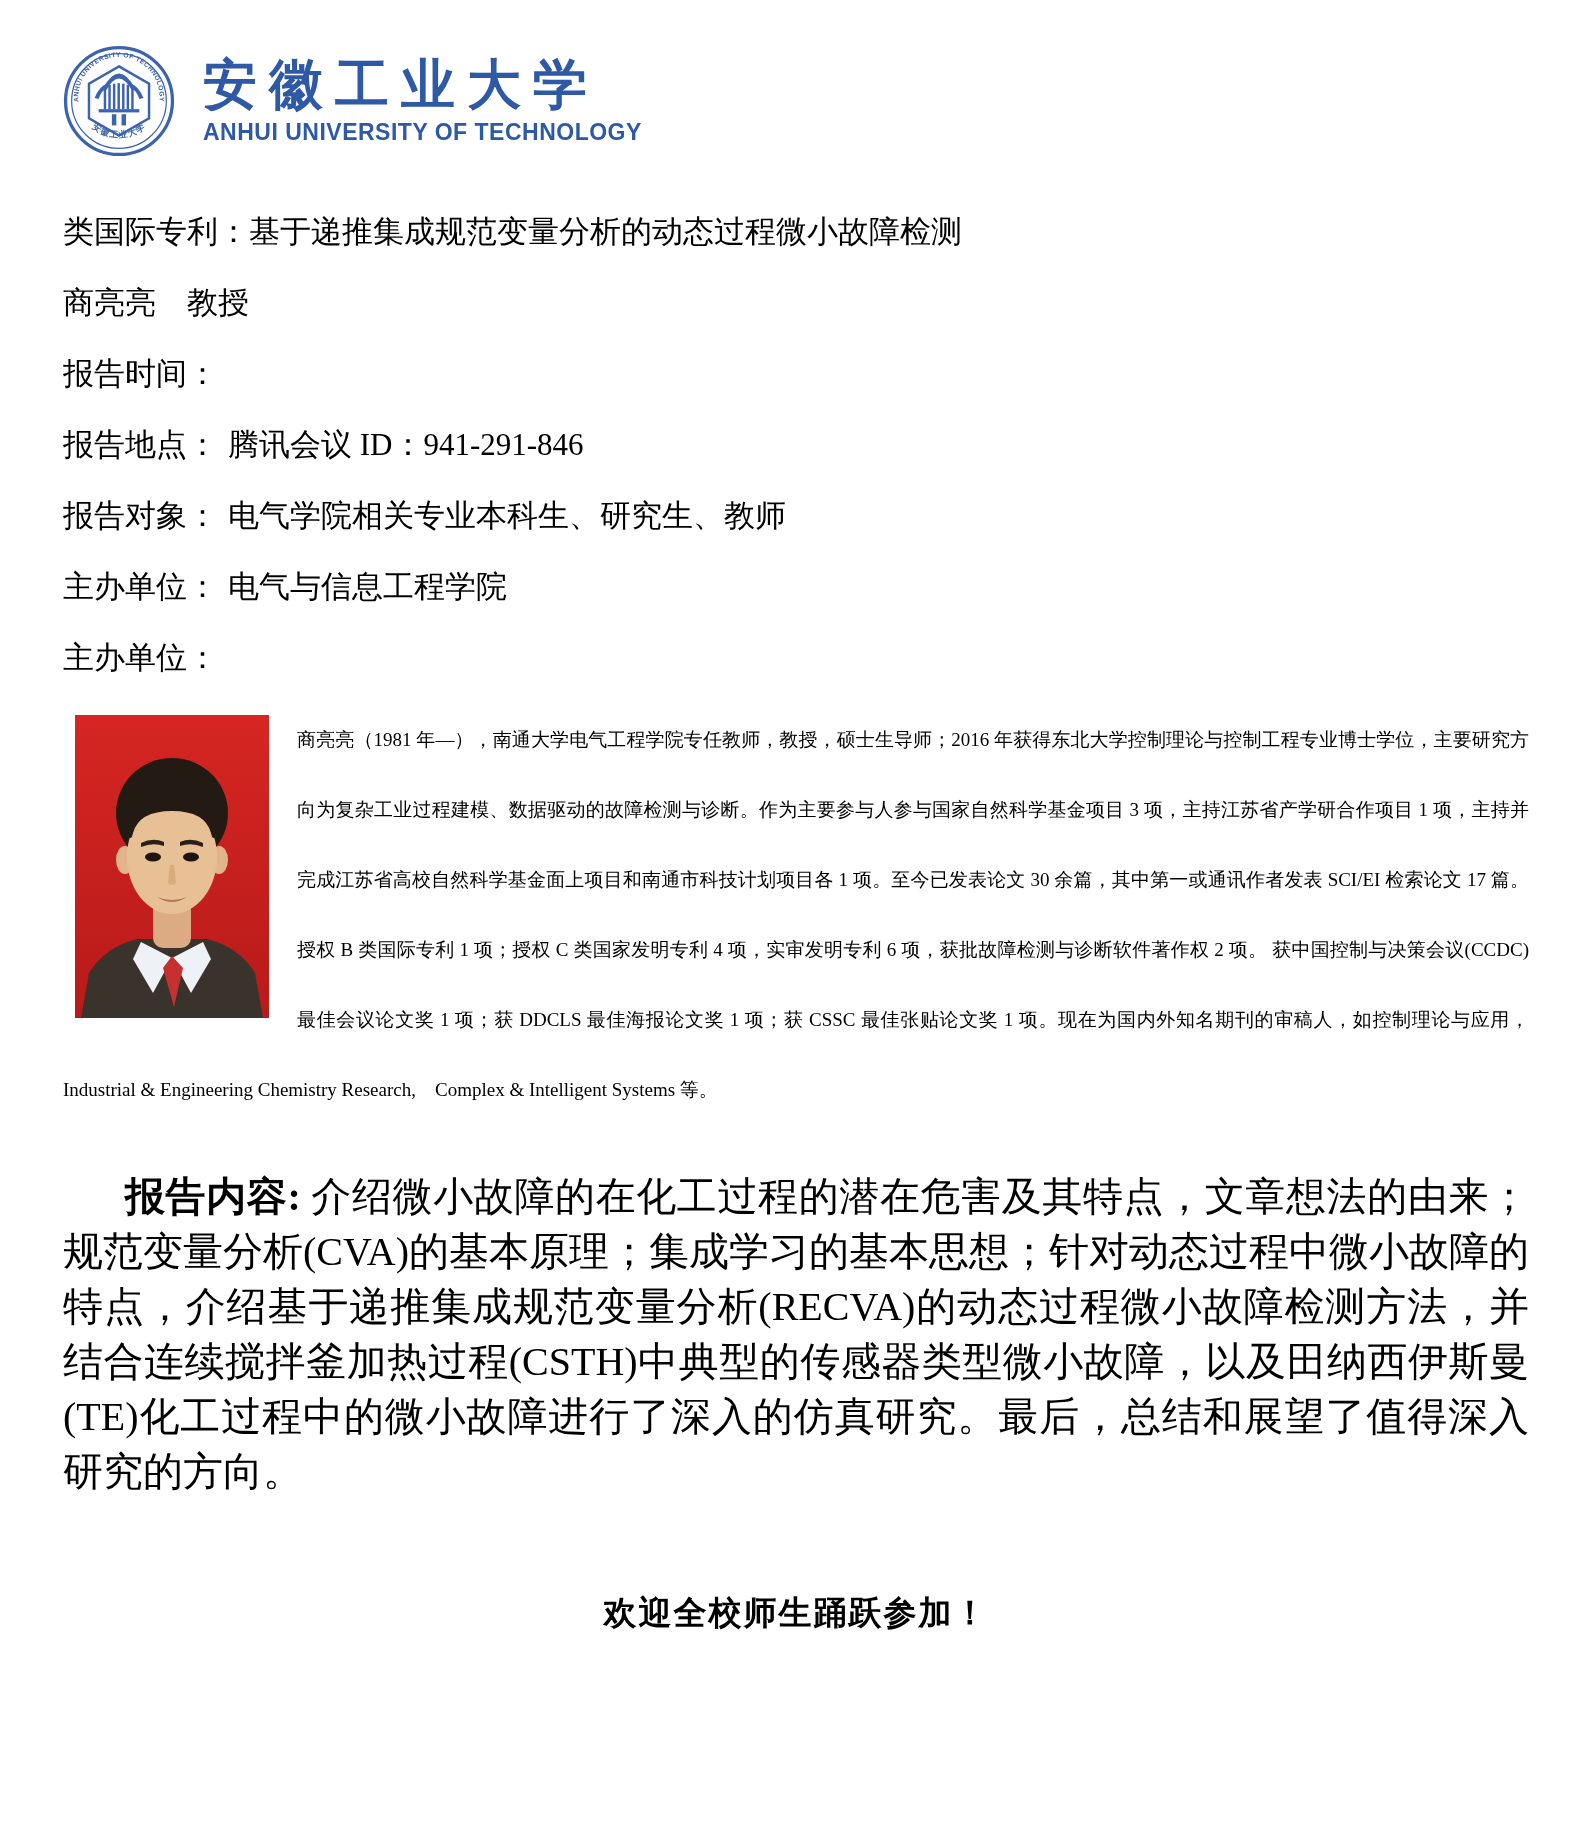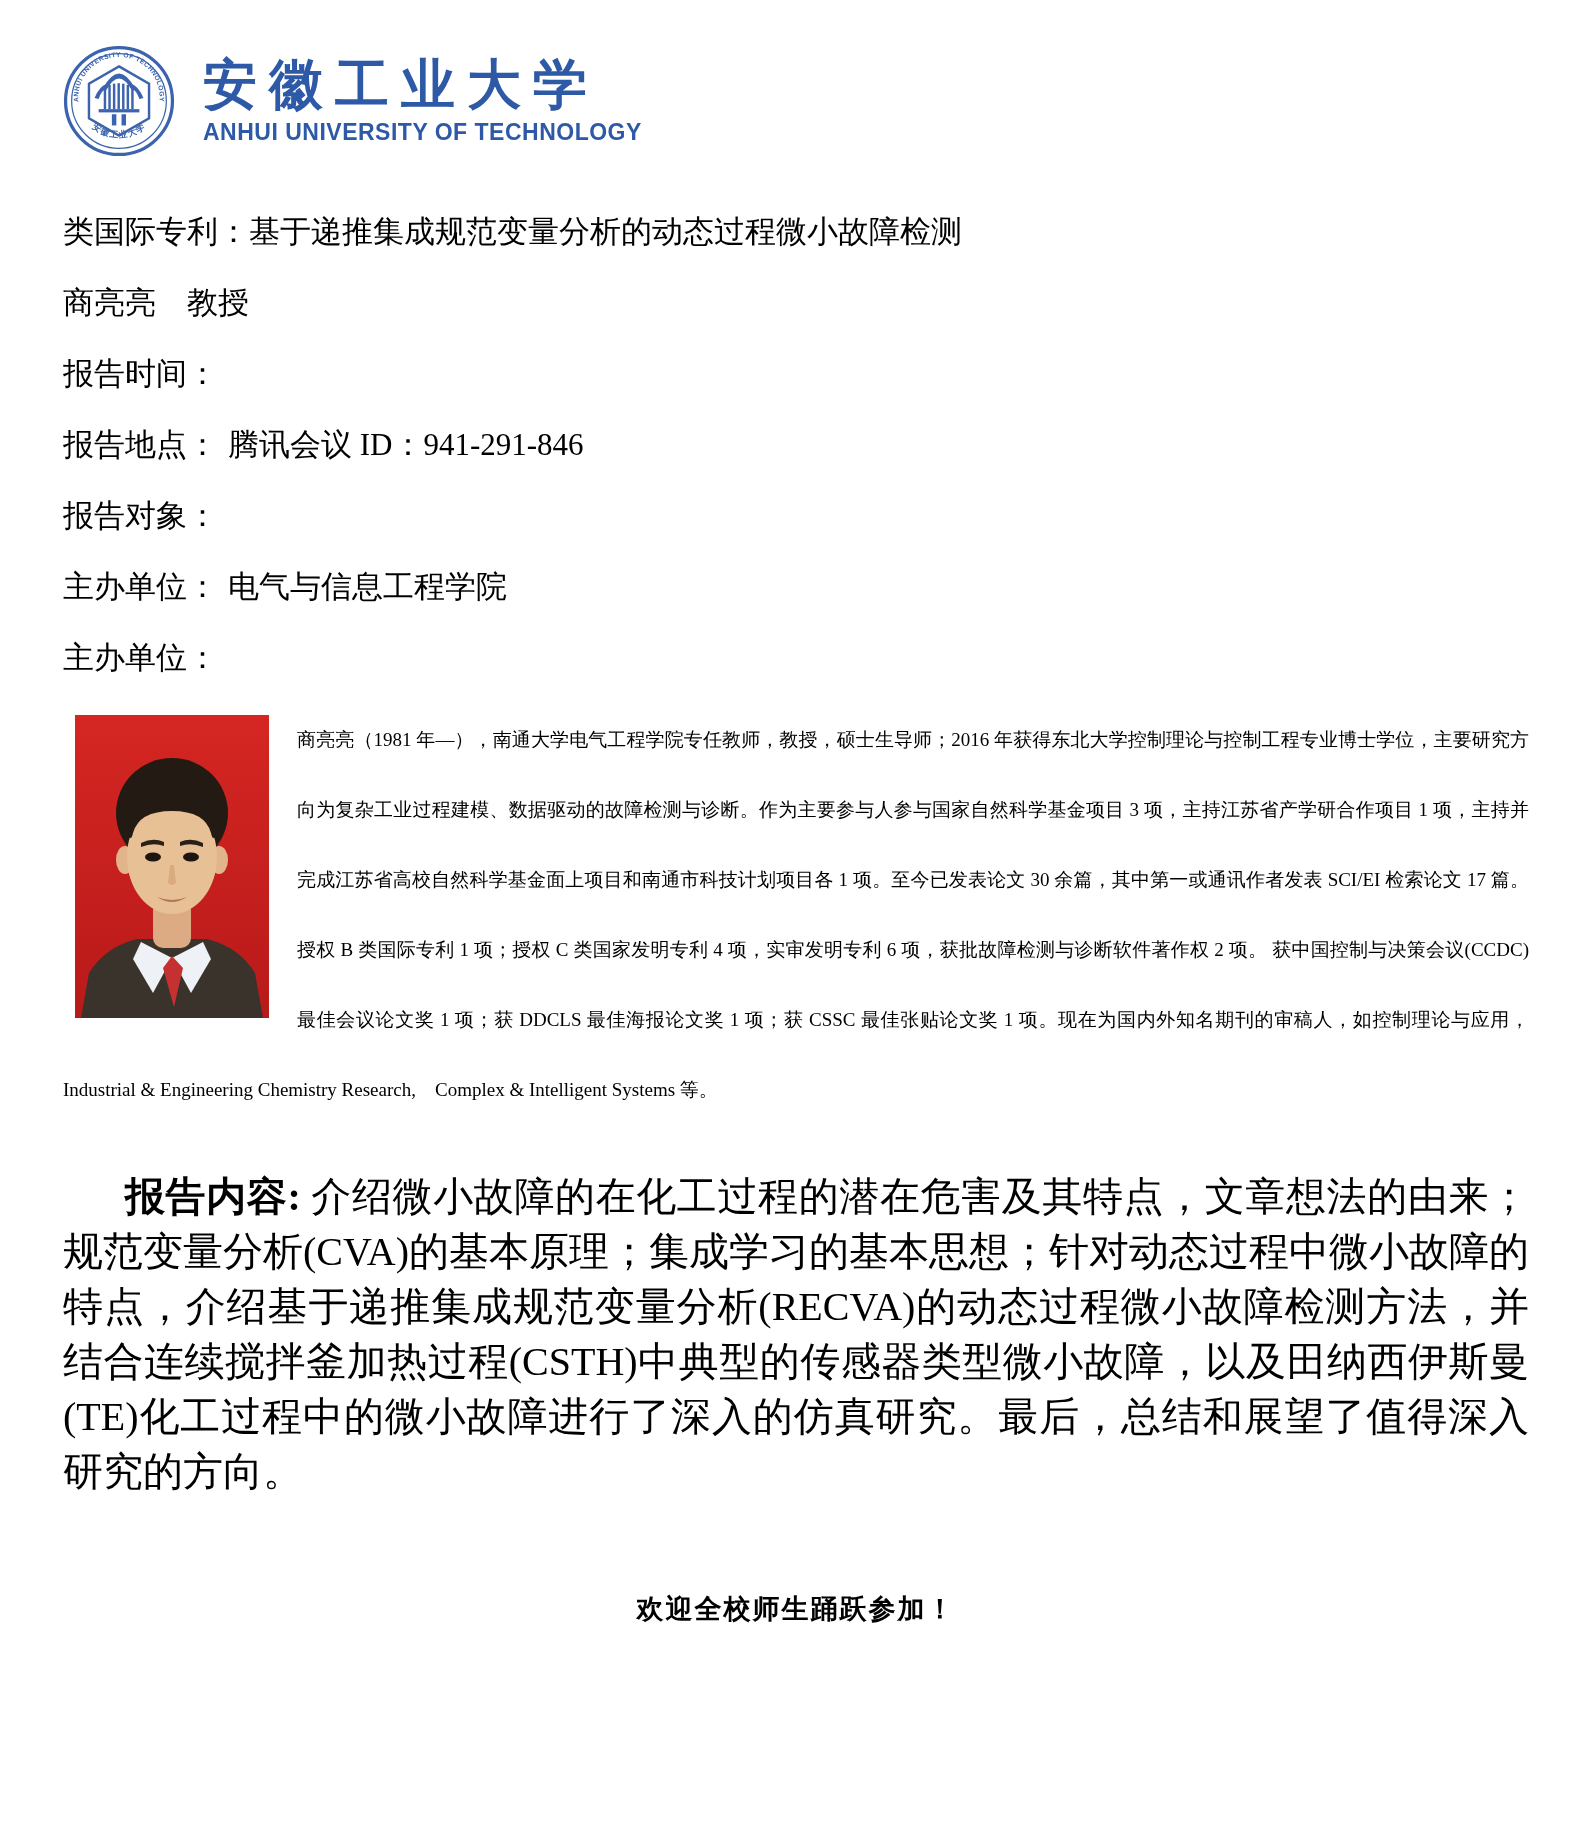--- a/index.html
+++ b/index.html
@@ -78,21 +78,21 @@
     text-align: justify;
     text-indent: 62px;
     white-space: pre-wrap;
   }
   .content-lead { font-weight: bold; }
 
   
   .footer-line {
     margin-top: 92px;
     text-align: center;
-    font-size: 27px;
+    font-size: 33px;
     font-weight: bold;
     letter-spacing: 2px;
   }
 </style>
 </head>
 <body>
 
 <div class="page">
 
   <div class="brand">
@@ -144,20 +144,21 @@
     </div>
     <div class="info-row">
       <span class="info-label">报告时间：</span>
     </div>
     <div class="info-row">
       <span class="info-label">报告地点：</span>
       <span class="info-value">腾讯会议 ID：941-291-846</span>
     </div>
     <div class="info-row">
       <span class="info-label">报告对象：</span>
+      <span class="info-value">电气学院相关专业本科生、研究生、教师</span>
     </div>
     <div class="info-row">
       <span class="info-label">主办单位：</span>
       <span class="info-value">电气与信息工程学院</span>
     </div>
     <div class="info-row">
       <span class="info-label">主办单位：</span>
     </div>
   </div>
 

